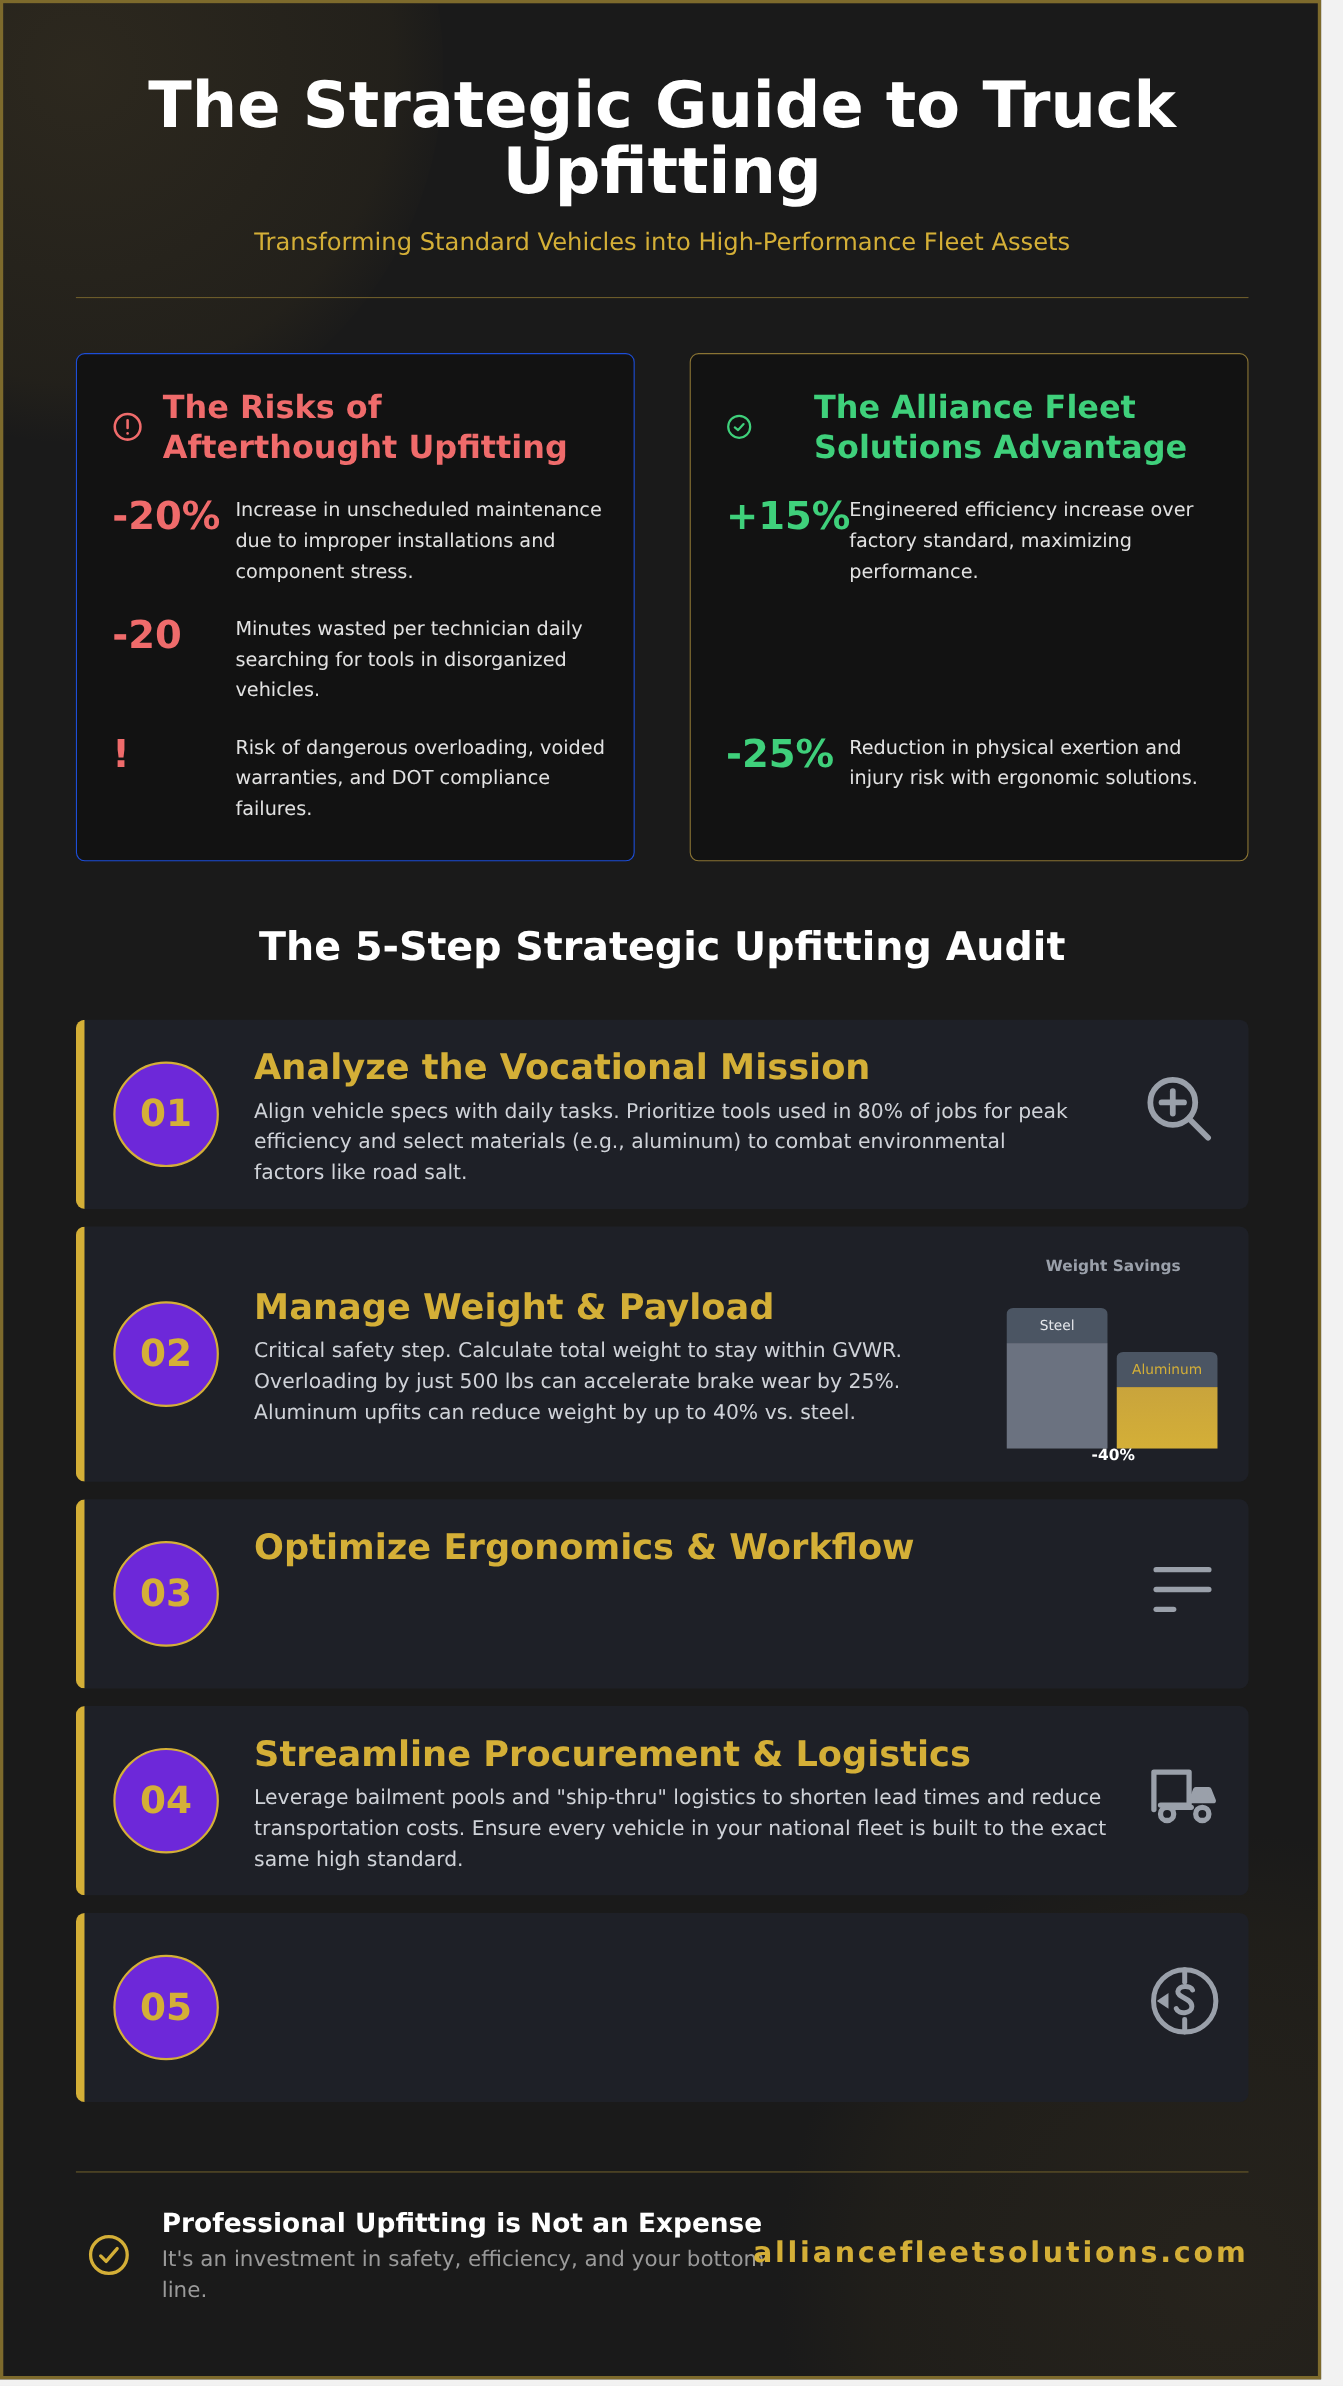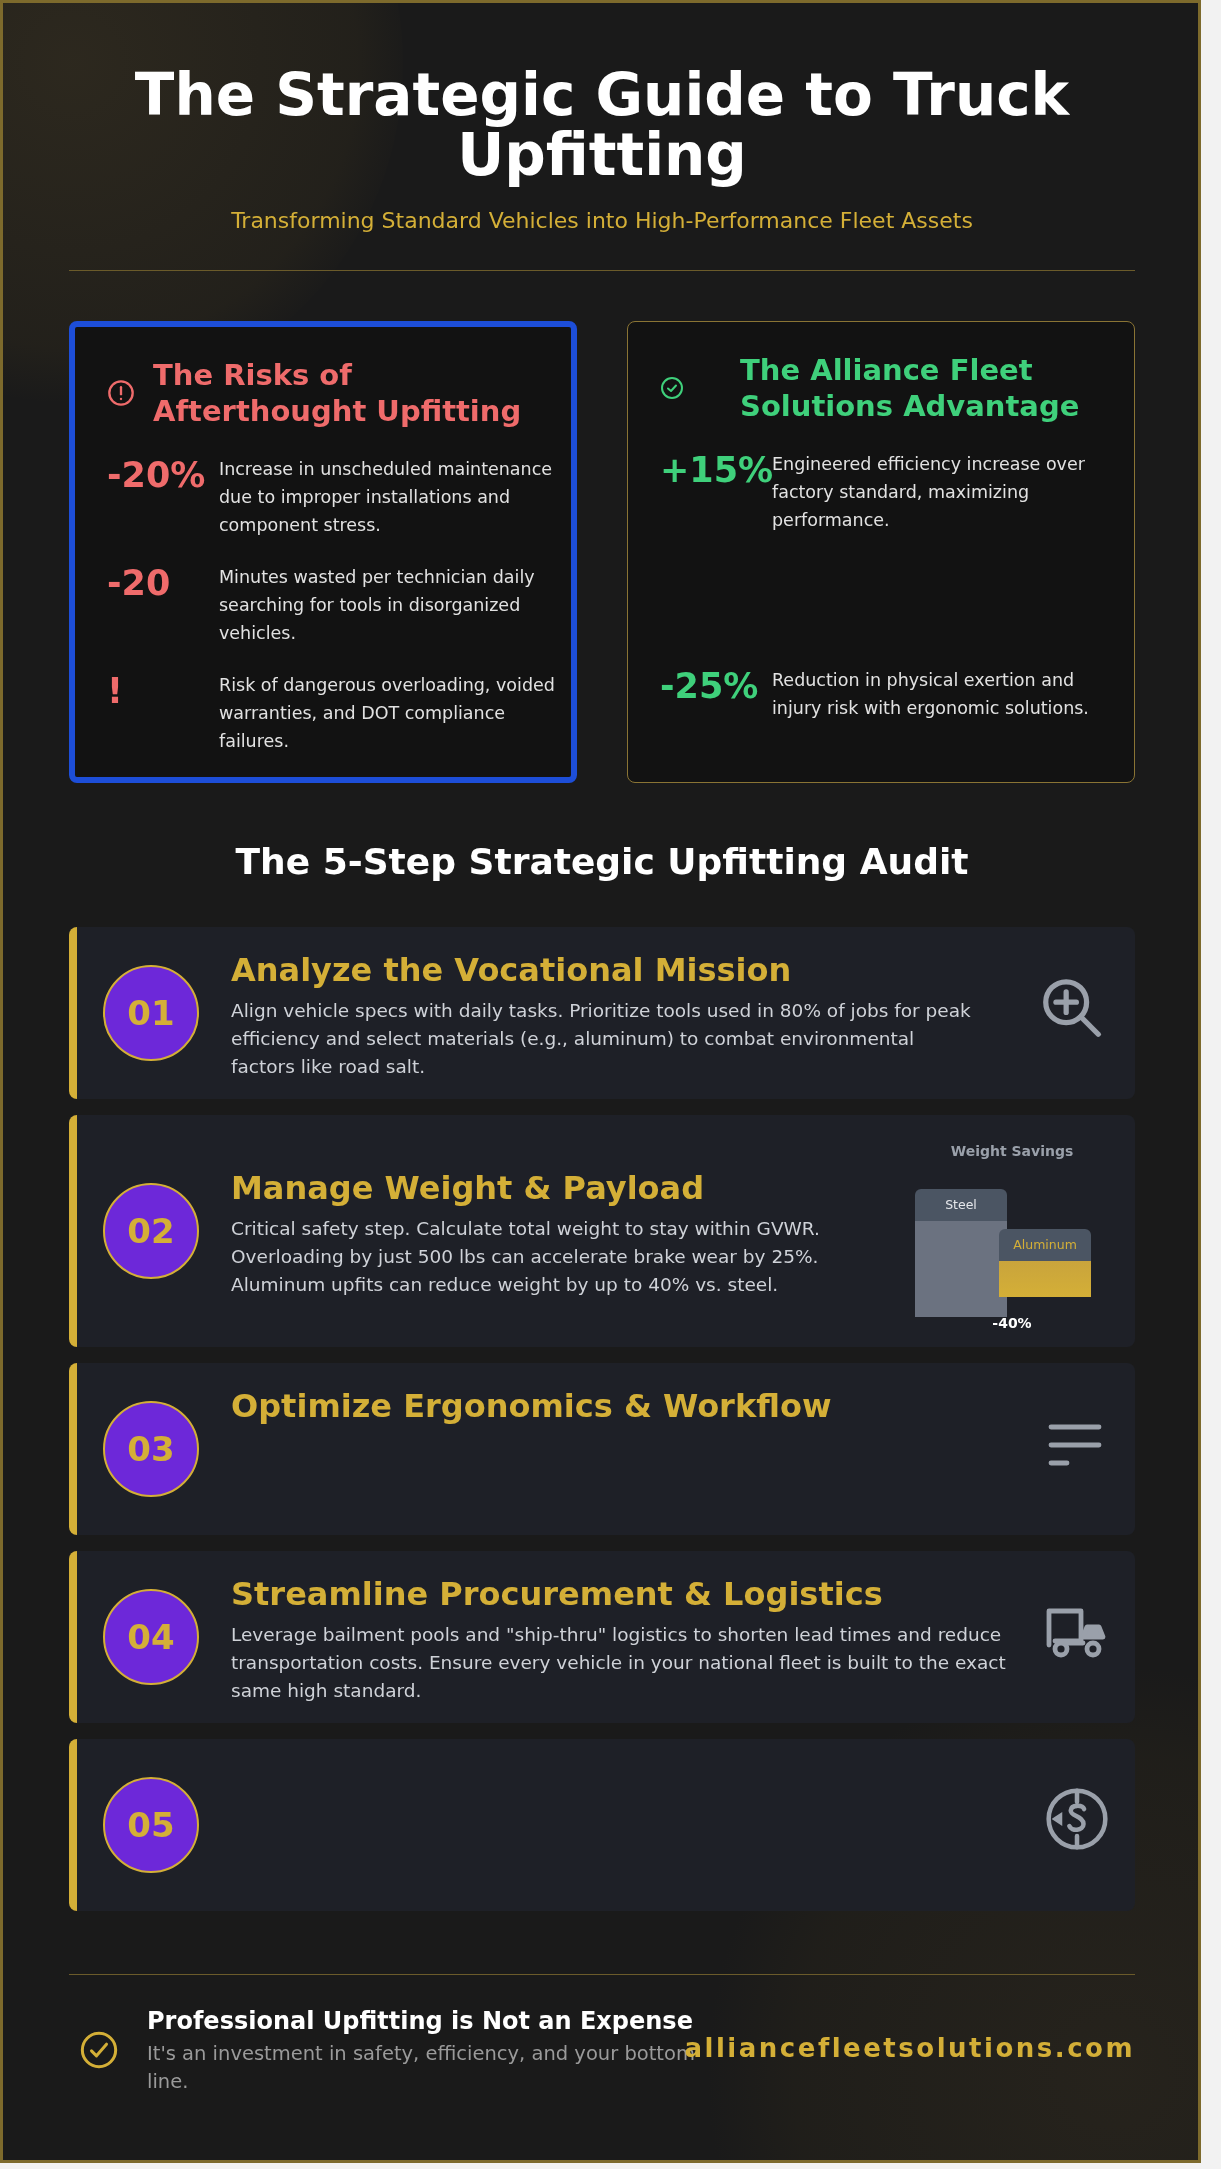--- a/index.html
+++ b/index.html
@@ -35,21 +35,21 @@
     position: absolute; top: 205px; left: 0; width: 1066px;
     text-align: center; color: #d4af37; font-size: 22px;
   }
   .hr-top { position: absolute; top: 267px; left: 0; width: 1066px; height: 1px; background: #6b5b2a; }
 
   
   .card {
     position: absolute; top: 318px; width: 508px; height: 462px;
     background: #121212; border-radius: 8px;
   }
-  .card.risk { left: 0; border: 6px solid #1d4ed8; }
+  .card.risk { left: 0; border: 1px solid #1d4ed8; }
   .card.adv { left: 558px; border: 1px solid #8a7434; }
   .card-head { position: absolute; left: 32px; top: 30px; display: flex; align-items: center; }
   .card-head .ico { width: 28px; height: 28px; margin-right: 18px; }
   .card-head h2 { font-size: 29px; line-height: 36px; font-weight: bold; }
   .risk h2 { color: #ef6b6b; }
   .adv h2 { color: #3fd07b; margin-left: 36px; }
   .stat { position: absolute; left: 32px; display: flex; }
   .stat .num { font-size: 35px; font-weight: bold; width: 112px; line-height: 40px; }
   .risk .num { color: #ef6b6b; }
   .adv .num { color: #3fd07b; }
@@ -165,21 +165,21 @@
       <div class="txt" style="top:54px;width:600px">
         <h3>Manage Weight &amp; Payload</h3>
         <p>Critical safety step. Calculate total weight to stay within GVWR. Overloading by just 500 lbs can accelerate brake wear by 25%. Aluminum upfits can reduce weight by up to 40% vs. steel.</p>
       </div>
       <div class="wchart" style="left:838px">
         <div class="ct">Weight Savings</div>
         <div class="bar" style="left:0;top:54px;height:128px">
           <div class="cap" style="color:#e5e7eb">Steel</div>
           <div class="body" style="top:32px;background:#6b7280"></div>
         </div>
-        <div class="bar" style="left:84px;top:94px;height:68px">
+        <div class="bar" style="left:100px;top:94px;height:88px">
           <div class="cap" style="color:#d4af37">Aluminum</div>
           <div class="body" style="top:32px;background:linear-gradient(#c9a43c,#d4af37)"></div>
         </div>
         <div class="delta">-40%</div>
       </div>
     </div>
 
     <div class="step" style="top:1360px;height:172px">
       <div class="circle" style="top:38px">03</div>
       <div class="txt" style="top:24px;width:780px">

